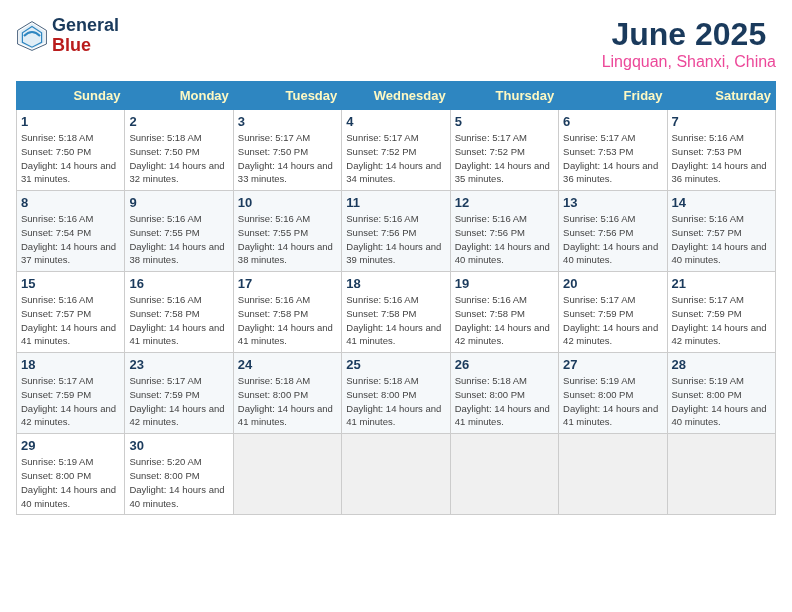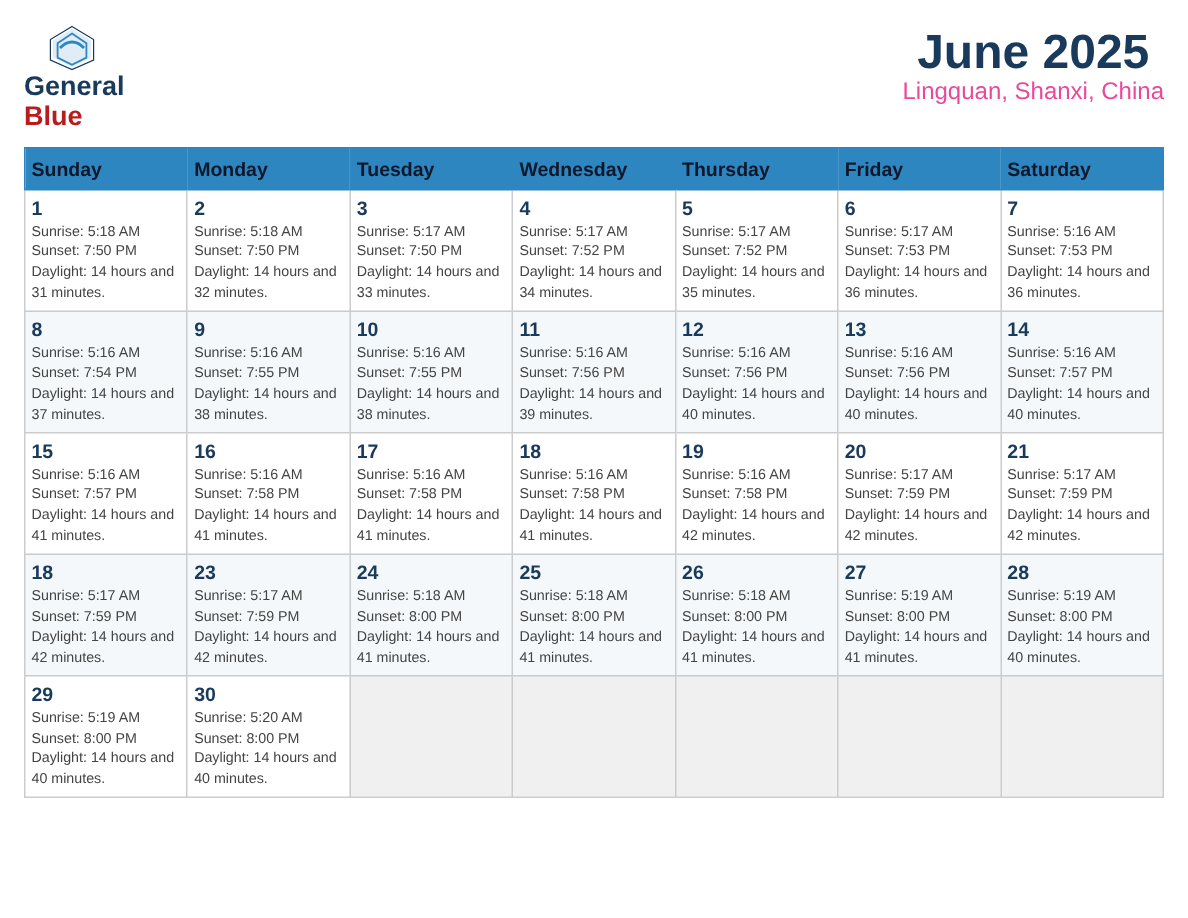--- a/index.html
+++ b/index.html
@@ -12,21 +12,20 @@
     }
     .header {
       display: flex;
       justify-content: space-between;
       align-items: flex-start;
       margin-bottom: 10px;
     }
     .logo {
       display: flex;
       align-items: center;
-      flex-direction: column;
     }
     .logo-text {
       display: flex;
       flex-direction: column;
       line-height: 1.1;
     }
     .logo-general {
       font-size: 18px;
       font-weight: bold;
       color: #1a3a5c;
@@ -53,25 +52,25 @@
       font-size: 16px;
       color: #ec4899;
     }
     table {
       width: 100%;
       border-collapse: collapse;
       table-layout: fixed;
     }
     thead tr th {
       background-color: #2e86c1;
-      color: #0f172a;
+      color: #fef9c3;
       font-size: 13px;
       font-weight: bold;
       padding: 6px 4px;
-      text-align: left;
+      text-align: right;
       border: 1px solid #2e86c1;
     }
     tbody tr td {
       border: 1px solid #ccc;
       vertical-align: top;
       padding: 4px 4px;
       font-size: 9.5px;
       color: #333;
       height: 80px;
       background: #fff;

